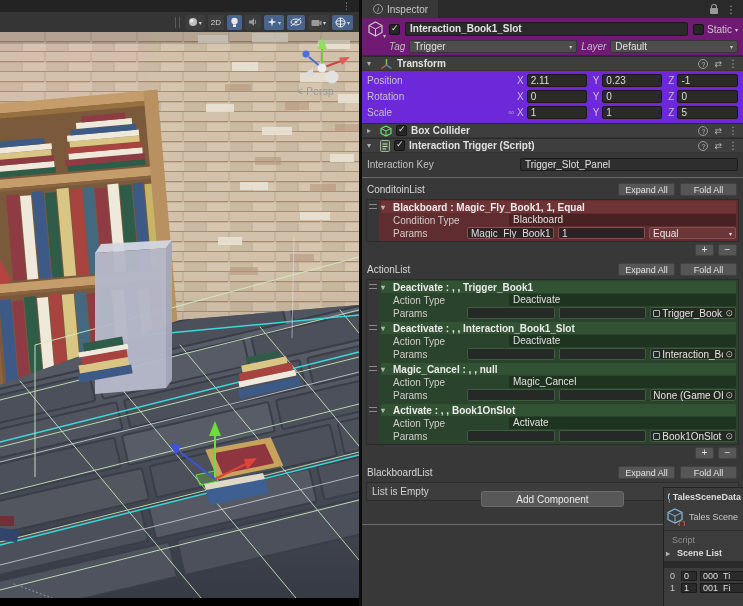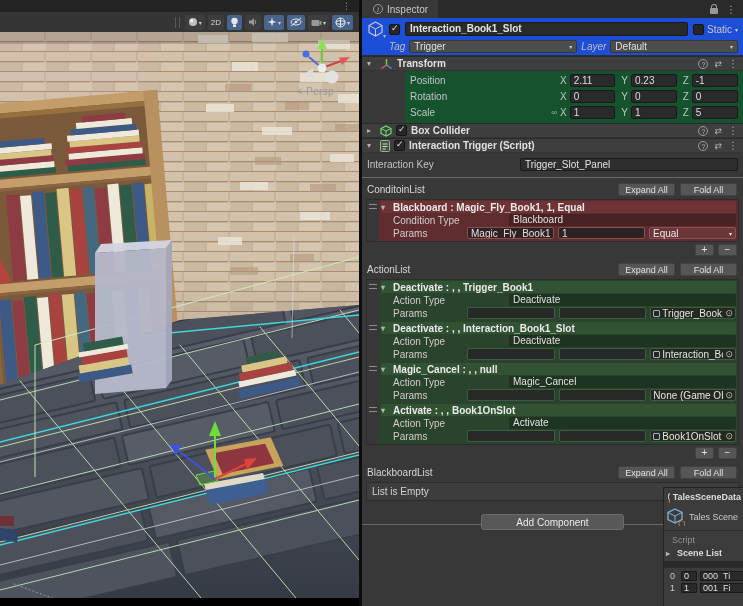--- a/index.html
+++ b/index.html
@@ -21,21 +21,21 @@
   
   .inspector{position:absolute;left:362px;top:0;width:381px;height:606px;background:#383838;font-size:10px;color:#cfcfcf;}
   .tabbar{height:18px;background:#2a2a2a;display:flex;align-items:center;}
   .tab{height:18px;background:#383838;display:flex;align-items:center;gap:4px;padding:0 10px 0 11px;color:#c8c8c8;font-size:10px;}
   .icn-info{width:10px;height:10px;border:1px solid #9a9a9a;border-radius:50%;font-size:7px;line-height:9px;text-align:center;color:#b5b5b5;font-style:italic;}
   .tab-right{margin-left:auto;display:flex;align-items:center;gap:8px;padding-right:7px;}
   .icn-lock{width:8px;height:6px;background:#999;border-radius:1px;position:relative;margin-top:4px;}
   .icn-lock::before{content:"";position:absolute;left:1px;top:-4px;width:4px;height:4px;border:1.5px solid #999;border-bottom:none;border-radius:3px 3px 0 0;}
   .kebab{color:#aaa;font-size:10px;}
 
-  .go-header{padding:3px 5px 2px 5px;background:#1d4ed8;border-bottom:1px solid #2e2e2e;}
+  .go-header{padding:3px 5px 2px 5px;background:#701a75;border-bottom:1px solid #2e2e2e;}
   .go-row1{display:flex;align-items:center;gap:5px;}
   .go-cube{position:relative;width:17px;height:16px;flex:0 0 auto;}
   .go-cube .caret{position:absolute;right:-2px;bottom:-2px;font-size:6px;color:#bbb;}
   .chk{width:11px;height:11px;background:#262626;border:1px solid #151515;border-radius:2px;flex:0 0 auto;position:relative;}
   .chk.on::before{content:"✓";position:absolute;left:1px;top:-2px;font-size:9px;color:#e0e0e0;}
   .name-field{flex:1;height:14px;background:#2a2a2a;border:1px solid #1a1a1a;border-radius:2px;color:#e2e2e2;font-weight:bold;font-size:10px;line-height:12px;padding:0 4px;overflow:hidden;white-space:nowrap;}
   .static-wrap{display:flex;align-items:center;gap:3px;flex:0 0 auto;color:#c6c6c6;}
   .go-row2{display:flex;align-items:center;gap:4px;margin-top:3px;padding-left:22px;}
   .mini-label{color:#bdbdbd;flex:0 0 auto;font-style:italic;}
   .ddown{height:13px;background:#4d4d4d;border:1px solid #353535;border-radius:2px;display:flex;align-items:center;padding:0 4px;color:#e0e0e0;overflow:hidden;white-space:nowrap;}
@@ -43,21 +43,21 @@
   .dd-tag{width:168px;}
   .dd-layer{flex:1;}
 
   .comp-header{height:15px;display:flex;align-items:center;gap:4px;padding:0 5px;background:#3e3e3e;border-top:1px solid #2a2a2a;border-bottom:1px solid #343434;}
   .fold{width:9px;font-size:8px;color:#b2b2b2;flex:0 0 auto;}
   .comp-title{font-weight:bold;color:#e0e0e0;font-size:10px;}
   .hdr-right{margin-left:auto;display:flex;align-items:center;gap:6px;color:#b5b5b5;}
   .icn-help{width:10px;height:10px;border:1px solid #9a9a9a;border-radius:50%;font-size:7px;line-height:9px;text-align:center;color:#b5b5b5;}
   .icn-presets{font-size:9px;color:#b5b5b5;}
 
-  .t-rows{padding:3px 5px 4px 5px;background:#14532d;margin-left:43px;}
+  .t-rows{padding:3px 5px 4px 5px;background:#6d28d9;}
   .t-row{display:flex;align-items:center;height:13px;margin-bottom:3px;}
   .t-label{width:138px;color:#c3c3c3;flex:0 0 auto;}
   .t-linkslot{width:12px;color:#aaa;font-size:8px;flex:0 0 auto;text-align:center;}
   .axis{display:flex;align-items:center;gap:3px;flex:1;}
   .axis-letter{color:#c3c3c3;flex:0 0 auto;}
   .num-field{flex:1;height:13px;background:#2a2a2a;border:1px solid #191919;border-radius:2px;color:#dedede;padding:0 3px;line-height:11px;min-width:0;}
   .t-row .gap{width:6px;flex:0 0 auto;}
 
   .ik-row{display:flex;align-items:center;height:14px;padding:0 5px;margin:4px 0 1px 0;}
   .ik-label{width:153px;color:#c3c3c3;}
@@ -92,21 +92,21 @@
   .objfield{flex:1;height:12px;background:#23291f;border:1px solid #3f5a40;border-radius:2px;display:flex;align-items:center;gap:2px;padding:0 2px;min-width:0;color:#e4e4e4;}
   .obj-cube{width:7px;height:7px;border:1px solid #9fb6c8;border-radius:1px;flex:0 0 auto;}
   .obj-name{overflow:hidden;white-space:nowrap;flex:1;}
   .obj-picker{margin-left:auto;font-size:9px;color:#c2c2c2;flex:0 0 auto;line-height:10px;}
 
   .pm-row{display:flex;justify-content:flex-end;gap:4px;padding:2px 6px 3px 0;}
   .pm-btn{width:19px;height:12px;background:#565656;border:1px solid #424242;border-radius:2px;color:#e6e6e6;font-size:10px;line-height:10px;text-align:center;}
 
   .empty-row{margin:2px 4px 0 4px;background:#3d3d3d;border:1px solid #2c2c2c;padding:3px 5px;color:#d2d2d2;}
 
-  .addc-btn{position:absolute;left:119px;top:514px;width:143px;height:16px;background:#585858;border:1px solid #6b6b6b;border-radius:3px;color:#eaeaea;font-size:10px;text-align:center;line-height:15px;}
+  .addc-btn{position:absolute;left:119px;top:491px;width:143px;height:16px;background:#585858;border:1px solid #6b6b6b;border-radius:3px;color:#eaeaea;font-size:10px;text-align:center;line-height:15px;}
 
   
   .sdpanel{position:absolute;left:663px;top:487px;width:80px;height:148px;background:#3c3c3c;border-left:1px solid #232323;border-top:1px solid #232323;font-size:9px;color:#d0d0d0;overflow:hidden;}
   .sd-head{display:flex;align-items:center;gap:3px;padding:3px 2px 2px 3px;font-weight:bold;color:#dedede;white-space:nowrap;}
   .sd-sub{display:flex;align-items:center;gap:4px;padding:3px 2px 4px 3px;color:#c8c8c8;border-bottom:1px solid #2e2e2e;white-space:nowrap;}
   .sd-script{padding:4px 0 1px 8px;color:#8f8f8f;}
   .sd-list{display:flex;align-items:center;gap:2px;padding:2px 0 2px 2px;font-weight:bold;color:#dcdcdc;}
   .sd-strip{height:7px;background:#2a2a2a;margin:1px 0 2px 0;}
   .sd-row{display:flex;align-items:center;gap:3px;padding:1px 0 1px 6px;height:12px;}
   .sd-idx{width:8px;color:#c6c6c6;}

